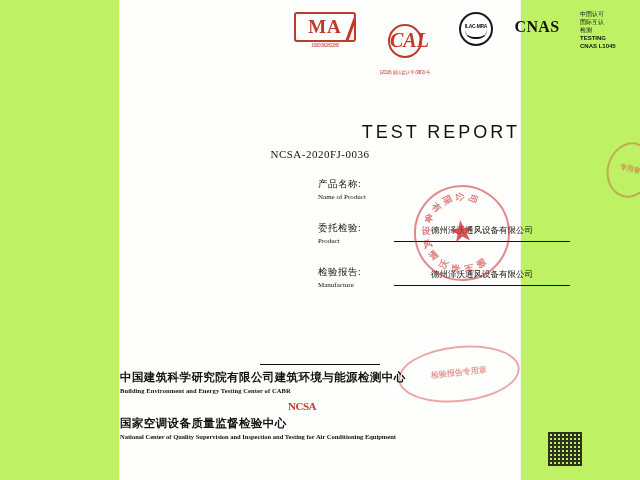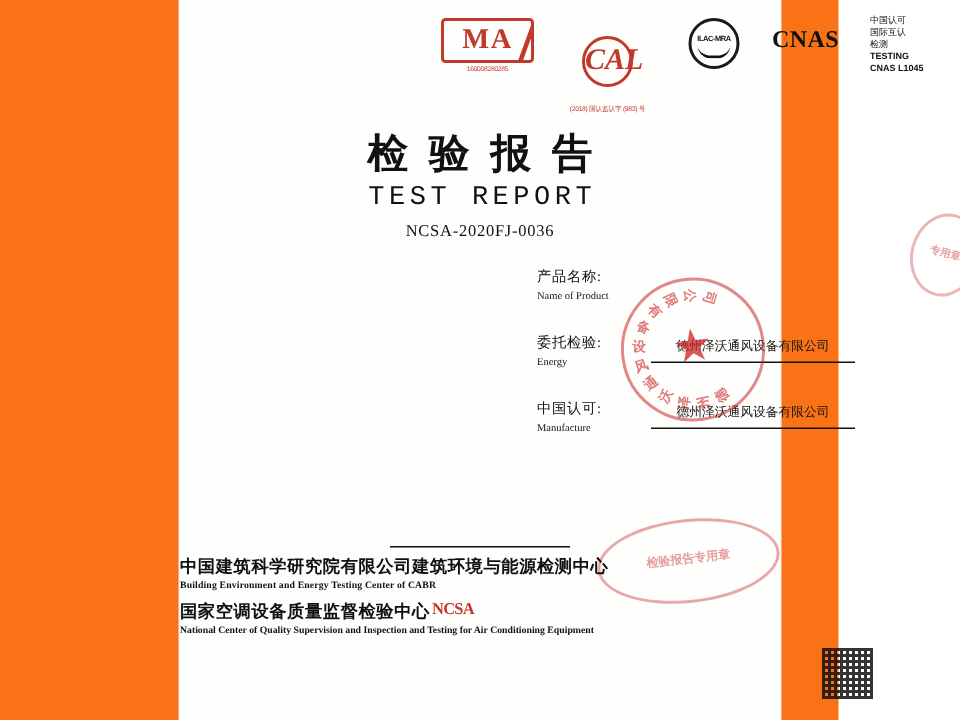--- a/index.html
+++ b/index.html
@@ -8,23 +8,23 @@
     background: #ffffff;
   }
   body {
     width: 640px;
     height: 480px;
     overflow: hidden;
     font-family: "Liberation Serif", serif;
   }
   .page {
     position: relative;
-    width: 559px;
+    width: 640px;
     height: 480px;
-    background: #f97316;
+    background: #bef264;
   }
   .sheet {
     position: absolute;
     left: 120px;
     top: 0px;
     width: 400px;
     height: 480px;
     background: #fefefd;
     box-shadow: 0 0 0 1px #f2f2f2;
   }
@@ -177,22 +177,22 @@
     font-size: 27px;
     font-weight: bold;
     letter-spacing: 14px;
     color: #111;
     text-indent: 14px;
   }
   .title-en {
     position: absolute;
     left: 0; right: 0;
     top: 122px;
-    text-align: center;
-    font-family: Liberation Mono, monospace;
+    text-align: right;
+    font-family: Liberation Sans, sans-serif;
     font-size: 18px;
     letter-spacing: 3px;
     color: #111;
     text-indent: 3px;
   }
   .report-no {
     position: absolute;
     left: 0; right: 0;
     top: 148px;
     text-align: center;
@@ -205,21 +205,20 @@
   
   .fields {
     position: absolute;
     left: 198px;
     top: 178px;
     width: 252px;
   }
   .field {
     position: relative;
     height: 44px;
-    margin-left: 40px;
   }
   .field-label {
     position: absolute;
     left: 0;
     top: 0;
     width: 72px;
   }
   .label-cn {
     font-family: "Liberation Serif", serif;
     font-size: 9.5px;
@@ -277,21 +276,21 @@
     color: #111;
     margin-top: 2px;
     letter-spacing: 0.1px;
   }
   .f-cn2 {
     font-family: "Liberation Serif", serif;
     font-size: 11.5px;
     font-weight: bold;
     color: #111;
     letter-spacing: 0.4px;
-    margin-top: 6px;
+    margin-top: 22px;
   }
   .f-en2 {
     font-family: "Liberation Serif", serif;
     font-size: 6.5px;
     font-weight: bold;
     color: #111;
     margin-top: 2px;
   }
   .ncsa-mark {
     position: absolute;
@@ -422,44 +421,43 @@
 
       <div class="cnas-block">
         <div>中国认可</div>
         <div>国际互认</div>
         <div>检测</div>
         <div class="bold">TESTING</div>
         <div class="bold">CNAS L1045</div>
       </div>
     </div>
 
-    <div class="title-cn">检验报告</div>
     <div class="title-en">TEST REPORT</div>
     <div class="report-no">NCSA-2020FJ-0036</div>
 
     <div class="fields">
 
       <div class="field">
         <div class="field-label">
           <div class="label-cn">产品名称:</div>
           <div class="label-en">Name of Product</div>
         </div>
       </div>
 
       <div class="field">
         <div class="field-label">
           <div class="label-cn">委托检验:</div>
-          <div class="label-en">Energy</div>
+          <div class="label-en">Product</div>
         </div>
         <div class="field-value">德州泽沃通风设备有限公司</div>
       </div>
 
       <div class="field">
         <div class="field-label">
-          <div class="label-cn">中国认可:</div>
+          <div class="label-cn">检验报告:</div>
           <div class="label-en">Manufacture</div>
         </div>
         <div class="field-value">德州泽沃通风设备有限公司</div>
       </div>
 
     </div>
 
     <div class="stamp stamp-main">
       <div class="star-glyph">★</div>
     <div class="arc-text">

